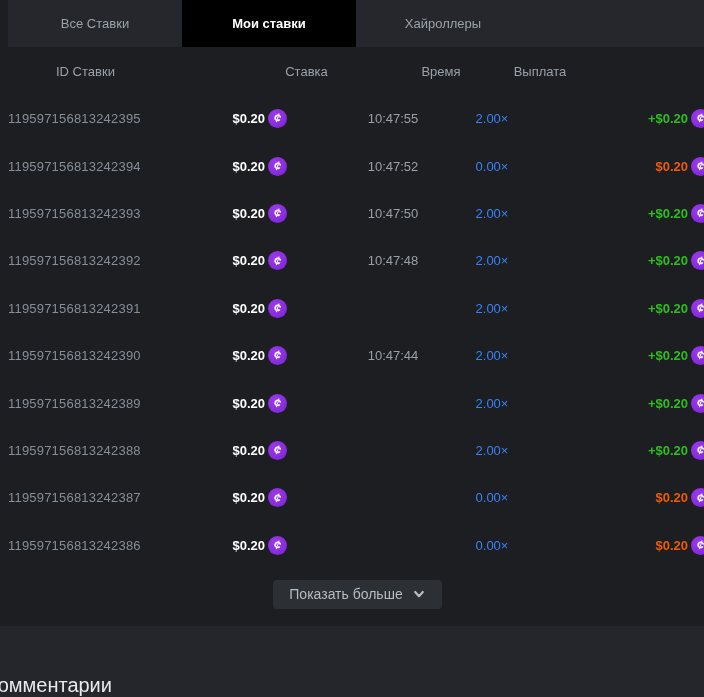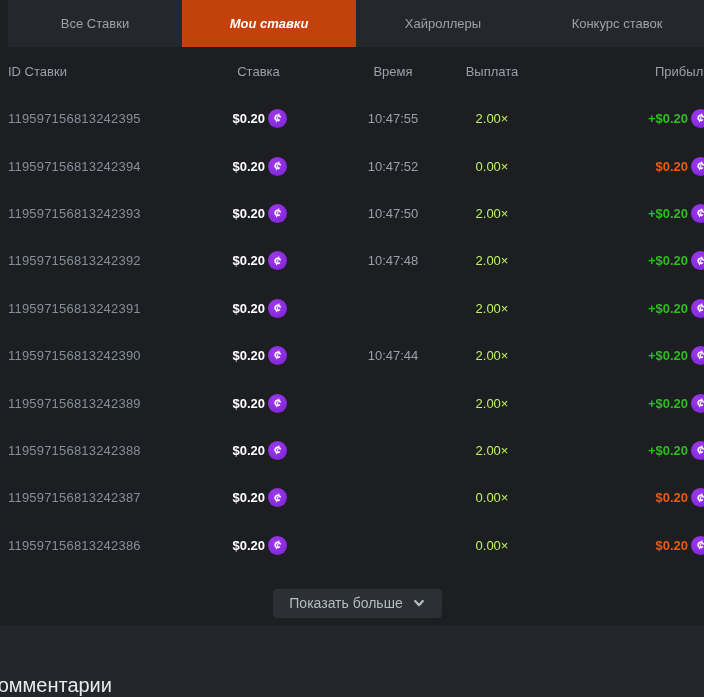--- a/index.html
+++ b/index.html
@@ -15,58 +15,58 @@
   
   .tabbar {
     position: absolute; top: 0; left: 8px; width: 696px; height: 47px;
     background: #25272c; display: flex;
   }
   .tab {
     width: 174px; height: 47px; border: none; background: transparent;
     color: #9ba2aa; font-family: inherit; font-size: 13px; font-weight: 500;
     display: flex; align-items: center; justify-content: center; cursor: pointer;
   }
-  .tab.active { background: #c2410c; color: #ffffff; font-weight: 700; font-style: italic; }
+  .tab.active { background: #000000; color: #ffffff; font-weight: 700; }
 
   
   .table-card { position: absolute; top: 47px; left: 0; width: 704px; height: 579px; background: #1c1e22; }
   .thead { position: relative; height: 48px; }
   .thead .hcell {
     position: absolute; top: 0; height: 100%; display: flex; align-items: center;
-    color: #99a0a8; font-size: 13px; font-weight: 400; white-space: nowrap;
+    color: #99a0a8; font-size: 13px; font-weight: 400; white-space: nowrap; margin-left: 48px;
   }
   .h-id      { left: 8px; }
   .h-bet     { left: 230px; width: 57px;  justify-content: center; }
   .h-time    { left: 330px; width: 126px; justify-content: center; }
   .h-payout  { left: 432px; width: 120px; justify-content: center; }
   .h-profit  { left: 560px; width: 150px; justify-content: flex-end; }
 
   .row { position: relative; height: 47.4px; }
   .cell {
     position: absolute; top: 0; height: 100%; display: flex; align-items: center;
     font-size: 13px; white-space: nowrap;
   }
   .c-id     { left: 8px; color: #868e99; letter-spacing: 0.2px; }
   .c-bet    { left: 180px; width: 107px; justify-content: flex-end; gap: 3px; }
   .c-time   { left: 330px; width: 126px; justify-content: center; color: #99a0a8; }
-  .c-payout { left: 432px; width: 120px; justify-content: center; color: #bef264; }
+  .c-payout { left: 432px; width: 120px; justify-content: center; color: #3b82f6; }
   .c-profit { left: 560px; width: 150px; justify-content: flex-end; gap: 3px; }
   .amount { color: #ffffff; font-weight: 700; font-size: 13px; }
   .profit-amount { font-weight: 700; font-size: 13px; }
 
   .coin {
     width: 19px; height: 19px; border-radius: 50%; flex: 0 0 19px;
     background: radial-gradient(circle at 38% 32%, #9b3ae8 0%, #8a2ce0 55%, #7b20cd 100%);
     display: inline-flex; align-items: center; justify-content: center;
     color: #ffffff; font-style: normal; font-weight: 700; font-size: 12.5px;
   }
   .coin .cent { display: block; transform: rotate(18deg); line-height: 1; }
 
   
-  .more-wrap { padding-left: 11px; text-align: center; margin-top: 20px; }
+  .more-wrap { padding-left: 11px; text-align: center; margin-top: 11px; }
   .more-btn {
     display: inline-flex; align-items: center; gap: 9px;
     background: #2c2f34; border: none; border-radius: 4px;
     padding: 7px 16px; color: #b6bcc3; font-family: inherit; font-size: 14px;
     cursor: pointer; height: 29px;
   }
   .chev { display: block; }
 
   
   .comments {
@@ -81,21 +81,20 @@
 </style>
 </head>
 <body>
 
 <div class="viewport">
 
   <nav class="tabbar">
     <button class="tab">Все Ставки</button>
     <button class="tab active">Мои ставки</button>
     <button class="tab">Хайроллеры</button>
-    <button class="tab">Конкурс ставок</button>
   </nav>
 
   <section class="table-card">
     <div class="thead">
       <span class="hcell h-id">ID Ставки</span>
       <span class="hcell h-bet">Ставка</span>
       <span class="hcell h-payout">Выплата</span>
       <span class="hcell h-time">Время</span>
       <span class="hcell h-profit">Прибыль</span>
     </div>

